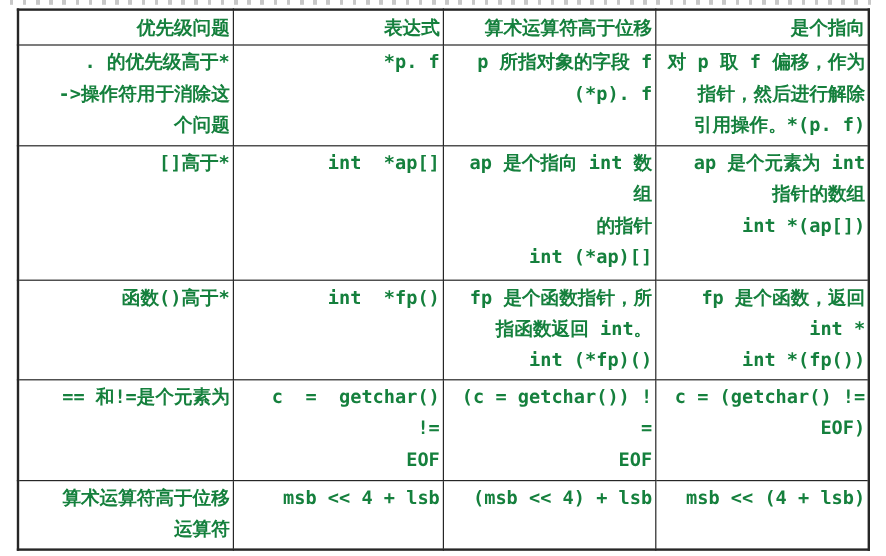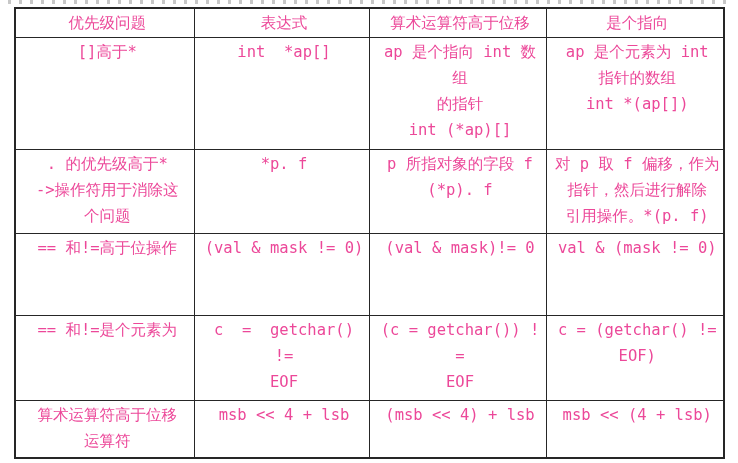--- a/index.html
+++ b/index.html
@@ -23,25 +23,25 @@
     table-layout:fixed;
     border:2px solid #262626;
   }
   col.c1{width:179px}
   col.c2{width:175px}
   col.c3{width:177px}
   col.c4{width:178px}
   th,td{
     border:1px solid #262626;
     vertical-align:top;
-    text-align:center;
-    font-weight:normal;
+    text-align:right;
+    font-weight:bold;
     font-size:15.5px;
     line-height:26px;
-    color:#ec4899;
+    color:#15803d;
     padding:1px 2px 0 7px;
     white-space:pre-wrap;
     word-break:break-all;
     overflow:hidden;
   }
   tr.hdr{height:29px}
   tbody tr:nth-child(1){height:81px}
   tbody tr:nth-child(2){height:79px}
   tbody tr:nth-child(3){height:77px}
   tbody tr:nth-child(4){height:28px}
@@ -64,45 +64,49 @@
   <thead>
     <tr class="hdr">
       <th>优先级问题</th>
       <th>表达式</th>
       <th>算术运算符高于位移</th>
       <th>是个指向</th>
     </tr>
   </thead>
   <tbody>
     <tr>
-      <td>[]高于*</td>
-      <td>int  *ap[]</td>
-      <td>ap 是个指向 int 数组
-的指针
-int (*ap)[]</td>
-      <td>ap 是个元素为 int
-指针的数组
-int *(ap[])</td>
-    </tr>
-    <tr>
       <td>. 的优先级高于*
 -&gt;操作符用于消除这
 个问题</td>
       <td>*p. f</td>
       <td>p 所指对象的字段 f
 (*p). f</td>
       <td>对 p 取 f 偏移，作为
 指针，然后进行解除
 引用操作。*(p. f)</td>
     </tr>
     <tr>
-      <td>== 和!=高于位操作</td>
-      <td>(val &amp; mask != 0)</td>
-      <td>(val &amp; mask)!= 0</td>
-      <td>val &amp; (mask != 0)</td>
+      <td>[]高于*</td>
+      <td>int  *ap[]</td>
+      <td>ap 是个指向 int 数组
+的指针
+int (*ap)[]</td>
+      <td>ap 是个元素为 int
+指针的数组
+int *(ap[])</td>
+    </tr>
+    <tr>
+      <td>函数()高于*</td>
+      <td>int  *fp()</td>
+      <td>fp 是个函数指针，所
+指函数返回 int。
+int (*fp)()</td>
+      <td>fp 是个函数，返回
+int *
+int *(fp())</td>
     </tr>
     <tr>
       <td>== 和!=是个元素为</td>
       <td>c  =  getchar()  !=
 EOF</td>
       <td>(c = getchar()) !=
 EOF</td>
       <td>c = (getchar() !=
 EOF)</td>
     </tr>

